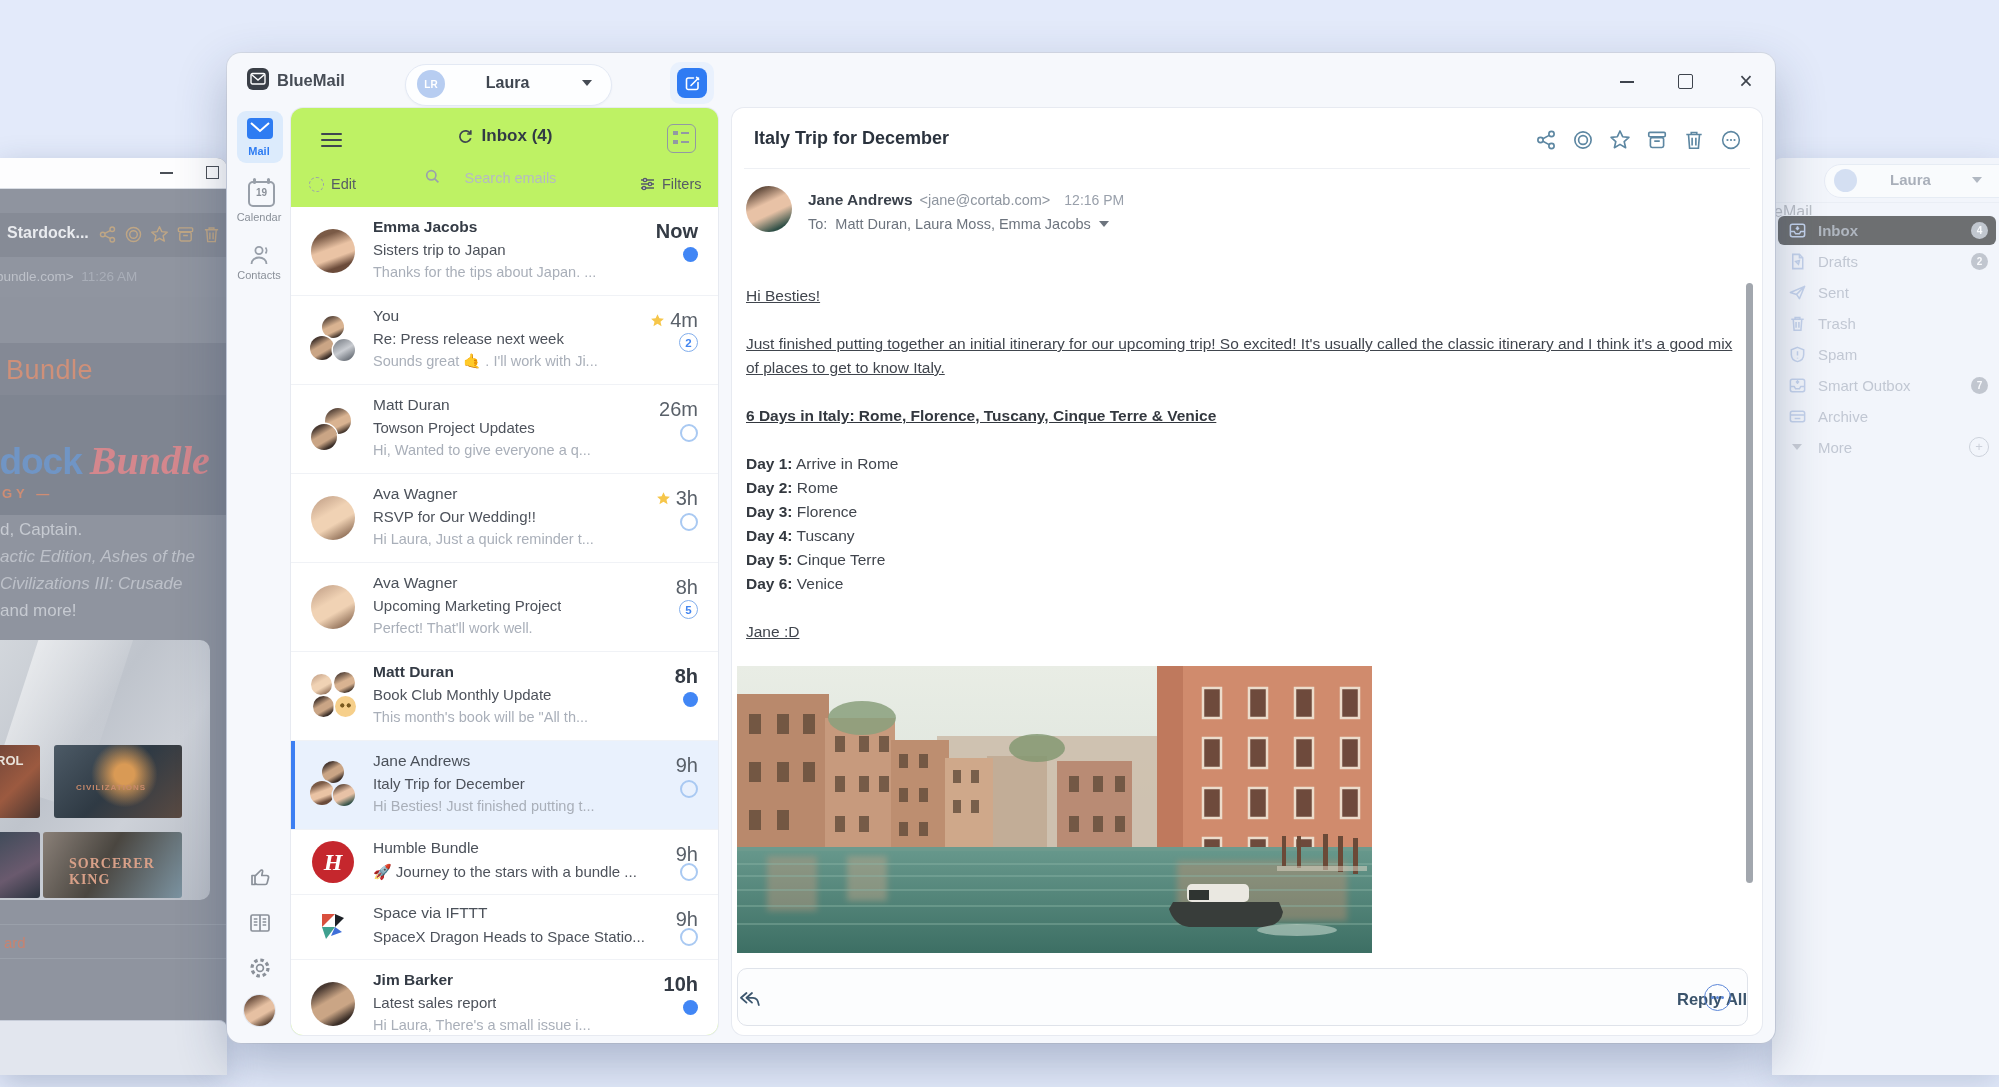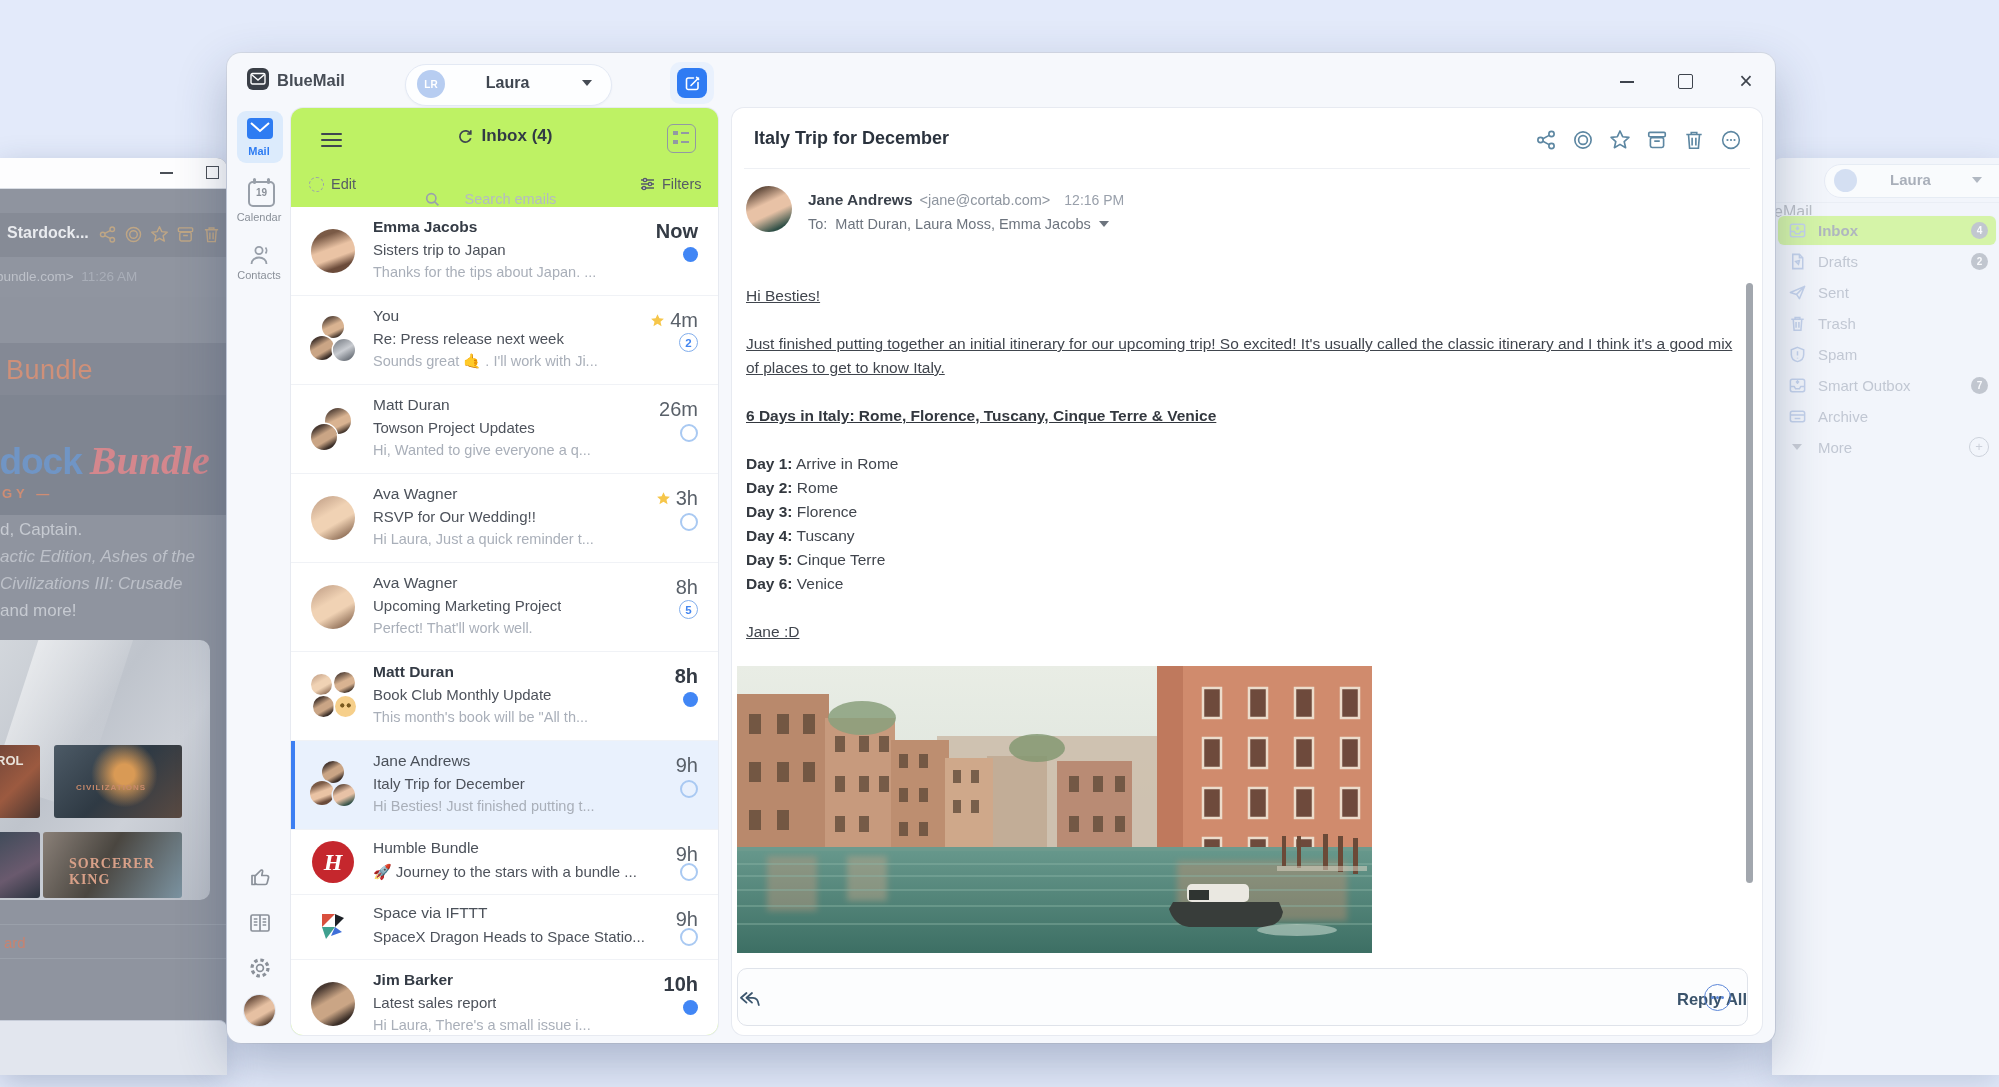--- a/index.html
+++ b/index.html
@@ -59,21 +59,21 @@
   .bgr-fade{position:absolute;inset:0;opacity:.55;}
   .bgr-app{left:2px;top:14px;font-size:16px;color:#8d929c;font-weight:400;margin-top:31px;}
   .bgr-pill{left:52px;top:6px;width:190px;height:32px;border:1px solid #dde3ef;border-radius:18px;
     background:#ffffff;}
   .bgr-av{left:62px;top:11px;width:23px;height:23px;border-radius:50%;background:#bccdec;}
   .bgr-acct{left:118px;top:13px;font-size:15px;font-weight:700;color:#6e7685;}
   .bgr-car{left:200px;top:19px;width:0;height:0;border-left:5px solid transparent;
     border-right:5px solid transparent;border-top:6px solid #7d8594;}
   .bgr-tbdiv{left:0;top:44px;width:227px;height:1px;background:#e3e8f1;}
   .frow{position:absolute;left:6px;width:218px;height:29px;border-radius:6px;}
-  .frow.active{background:#bef264;box-shadow:0 0 0 1px #eef2f9;}
+  .frow.active{background:#000000;box-shadow:0 0 0 1px #eef2f9;}
   .fic{position:absolute;left:10px;top:5px;width:19px;height:19px;color:#9db4de;}
   .flbl{position:absolute;left:40px;top:6px;font-size:15px;color:#9aa3b3;}
   .frow.active .flbl{color:#79818f;font-weight:700;}
   .fbadge{position:absolute;right:8px;top:6px;width:17px;height:17px;border-radius:50%;
     background:#9aa0ac;color:#ffffff;font-size:10px;font-weight:700;display:flex;
     align-items:center;justify-content:center;}
   .fmore-car{position:absolute;left:14px;top:11px;width:0;height:0;border-left:5px solid transparent;
     border-right:5px solid transparent;border-top:6px solid #a8aeb9;}
   .fplus{position:absolute;right:7px;top:4px;width:18px;height:18px;border:1.4px solid #aeb5c1;
     border-radius:50%;color:#aeb5c1;font-size:13px;line-height:17px;text-align:center;}
@@ -132,21 +132,21 @@
   .viewtoggle{left:376px;top:16px;width:27px;height:27px;border:1.5px solid #9299a3;border-radius:6px;cursor:pointer;}
   .viewtoggle i{position:absolute;background:#9299a3;}
   .viewtoggle .d1{left:5px;top:6px;width:5px;height:4px;}
   .viewtoggle .l1{left:13px;top:7px;width:8px;height:1.6px;}
   .viewtoggle .d2{left:5px;top:15px;width:5px;height:4px;}
   .viewtoggle .l2{left:13px;top:16px;width:8px;height:1.6px;}
   .toolbar{left:0;top:58px;width:427px;height:41px;border-bottom:1px solid #eef0f5;}
   .edit-grp{left:18px;top:10px;display:flex;align-items:center;gap:7px;cursor:pointer;}
   .dash-circ{width:13px;height:13px;border:1.5px dashed #9aa1ac;border-radius:50%;}
   .tb-lbl{font-size:14.5px;color:#565c65;}
-  .search-grp{left:0;top:24px;width:427px;display:flex;align-items:center;justify-content:center;gap:23px;}
+  .search-grp{left:0;top:3px;width:427px;display:flex;align-items:flex-start;justify-content:center;gap:23px;}
   .search-inp{border:none;outline:none;background:transparent;font-size:14.5px;width:118px;
     font-family:"Liberation Sans",sans-serif;color:#565c65;}
   .search-inp::placeholder{color:#b4bac3;}
   .filters-grp{left:349px;top:10px;display:flex;align-items:center;gap:7px;cursor:pointer;}
 
   .rows{left:0;top:99px;width:427px;height:828px;overflow:hidden;}
   .row{position:relative;width:427px;cursor:pointer;background:#fff;}
   .r3{height:88px;}.r2{height:64px;}
   .row + .row{border-top:1px solid #f0f2f6;}
   .row.sel{background:#e9f1fd;}

